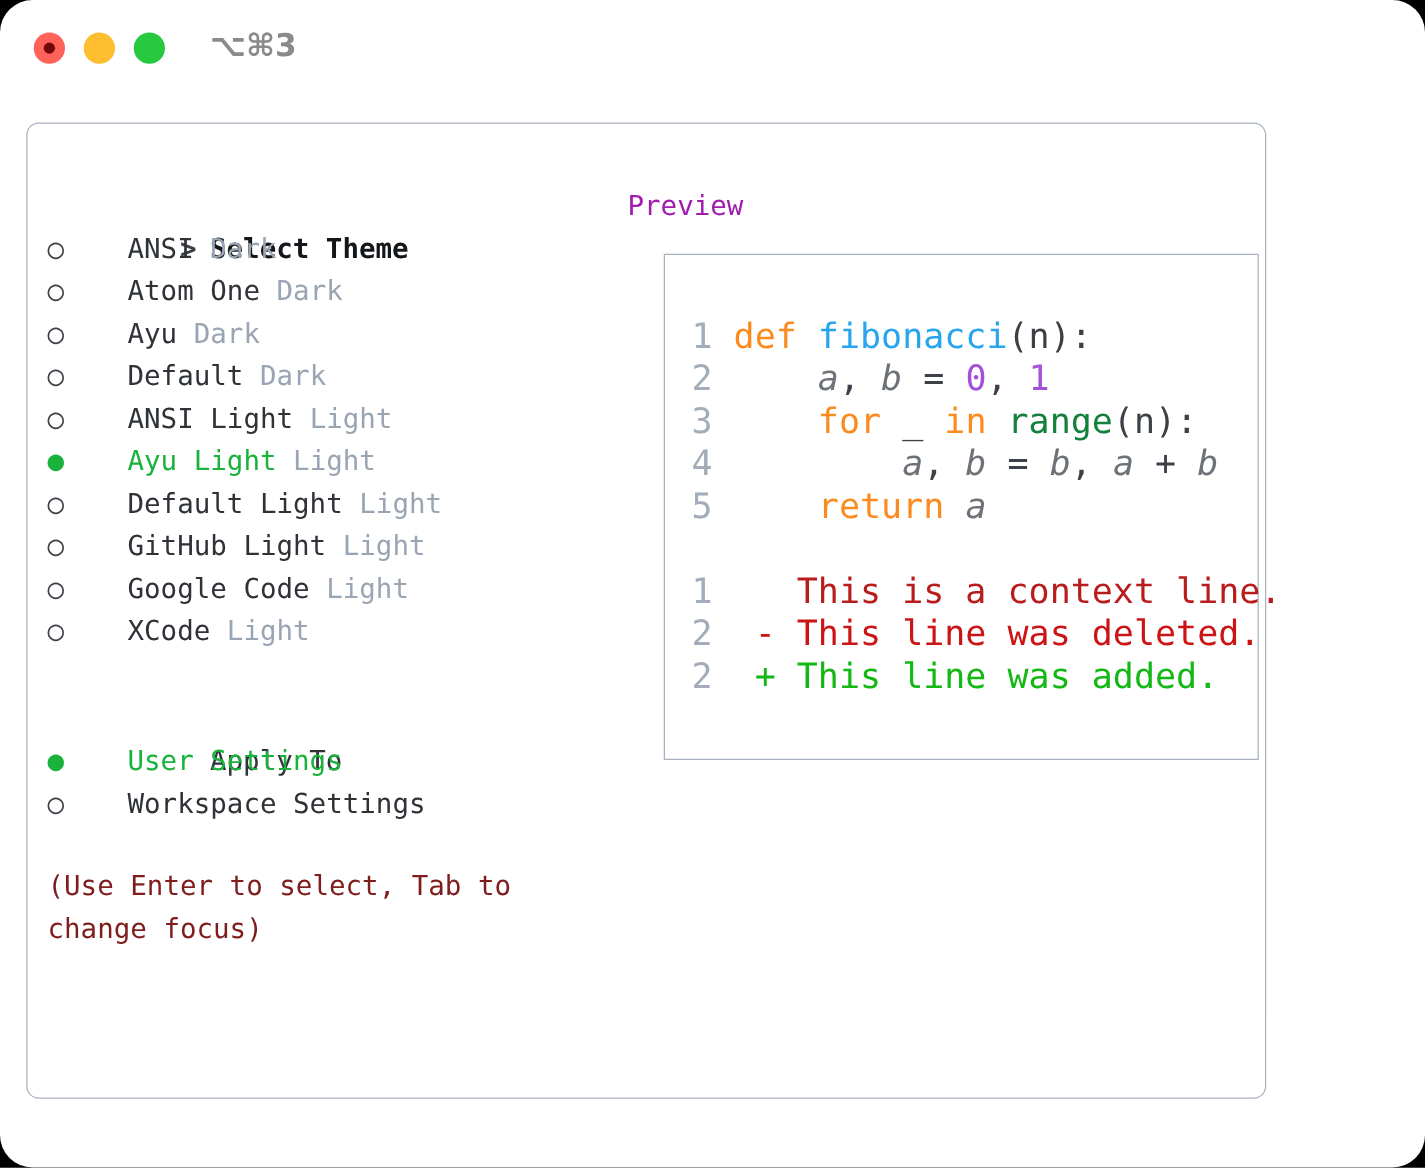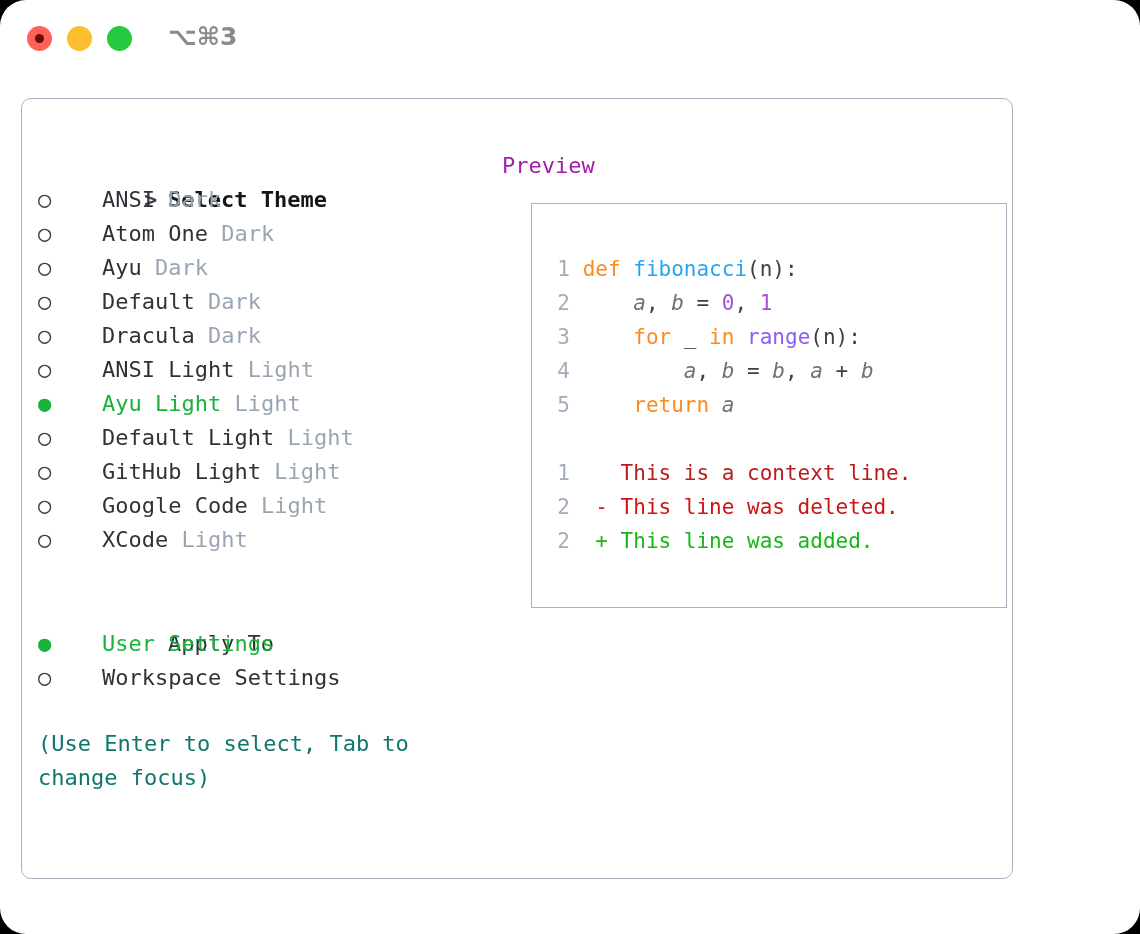--- a/index.html
+++ b/index.html
@@ -113,21 +113,21 @@
   .tag { color: #9aa5b4; margin-top: 23px; }
 
   #apply-header {
     margin-top: 36px;
   }
 
   #help {
     margin-top: 32px;
     font-size: 22px;
     line-height: 34px;
-    color: #0f766e;
+    color: #7f1d1d;
     width: 410px;
     white-space: pre-wrap;
   }
 
   
   #right-col {
     position: absolute;
     left: 480px;
     top: 50px;
     width: 495px;
@@ -153,36 +153,36 @@
   }
 
   #code-area {
     position: absolute;
     left: 16px;
     top: 48px;
     right: 8px;
   }
 
   .code-line {
-    font-size: 21px;
+    font-size: 28px;
     line-height: 34px;
     white-space: pre;
   }
   .lnum {
     display: inline-block;
     width: 22px;
     text-align: right;
     color: #a3adb9;
   }
   .gap { height: 34px; }
 
   .kw   { color: #fb8b1e; }
   .fn   { color: #29a5ee; }
   .num  { color: #a350db; }
-  .bi   { color: #8b5cf6; }
+  .bi   { color: #15803d; }
   .id   { color: #6d7278; font-style: italic; }
   .pn   { color: #3c4147; }
 
   .diff-ctx { color: #b91c1c; }
   .diff-del { color: #cc1414; }
   .diff-add { color: #14b814; }
 </style>
 </head>
 <body>
 
@@ -202,21 +202,20 @@
 
       <div class="row header">
         <span class="marker">&gt;</span><span>Select Theme</span>
       </div>
 
       <div id="theme-list">
           <div class="row"><span class="marker">○</span><span class="row-label">ANSI</span> <span class="tag">Dark</span></div>
           <div class="row"><span class="marker">○</span><span class="row-label">Atom One</span> <span class="tag">Dark</span></div>
           <div class="row"><span class="marker">○</span><span class="row-label">Ayu</span> <span class="tag">Dark</span></div>
           <div class="row"><span class="marker">○</span><span class="row-label">Default</span> <span class="tag">Dark</span></div>
-          <div class="row"><span class="marker">○</span><span class="row-label">Dracula</span> <span class="tag">Dark</span></div>
           <div class="row"><span class="marker">○</span><span class="row-label">ANSI Light</span> <span class="tag">Light</span></div>
           <div class="row active"><span class="marker sel">●</span><span class="row-label">Ayu Light</span> <span class="tag">Light</span></div>
           <div class="row"><span class="marker">○</span><span class="row-label">Default Light</span> <span class="tag">Light</span></div>
           <div class="row"><span class="marker">○</span><span class="row-label">GitHub Light</span> <span class="tag">Light</span></div>
           <div class="row"><span class="marker">○</span><span class="row-label">Google Code</span> <span class="tag">Light</span></div>
           <div class="row"><span class="marker">○</span><span class="row-label">XCode</span> <span class="tag">Light</span></div>
         </div>
 
       <div class="row" id="apply-header">
         <span class="marker"> </span><span>Apply To</span>

